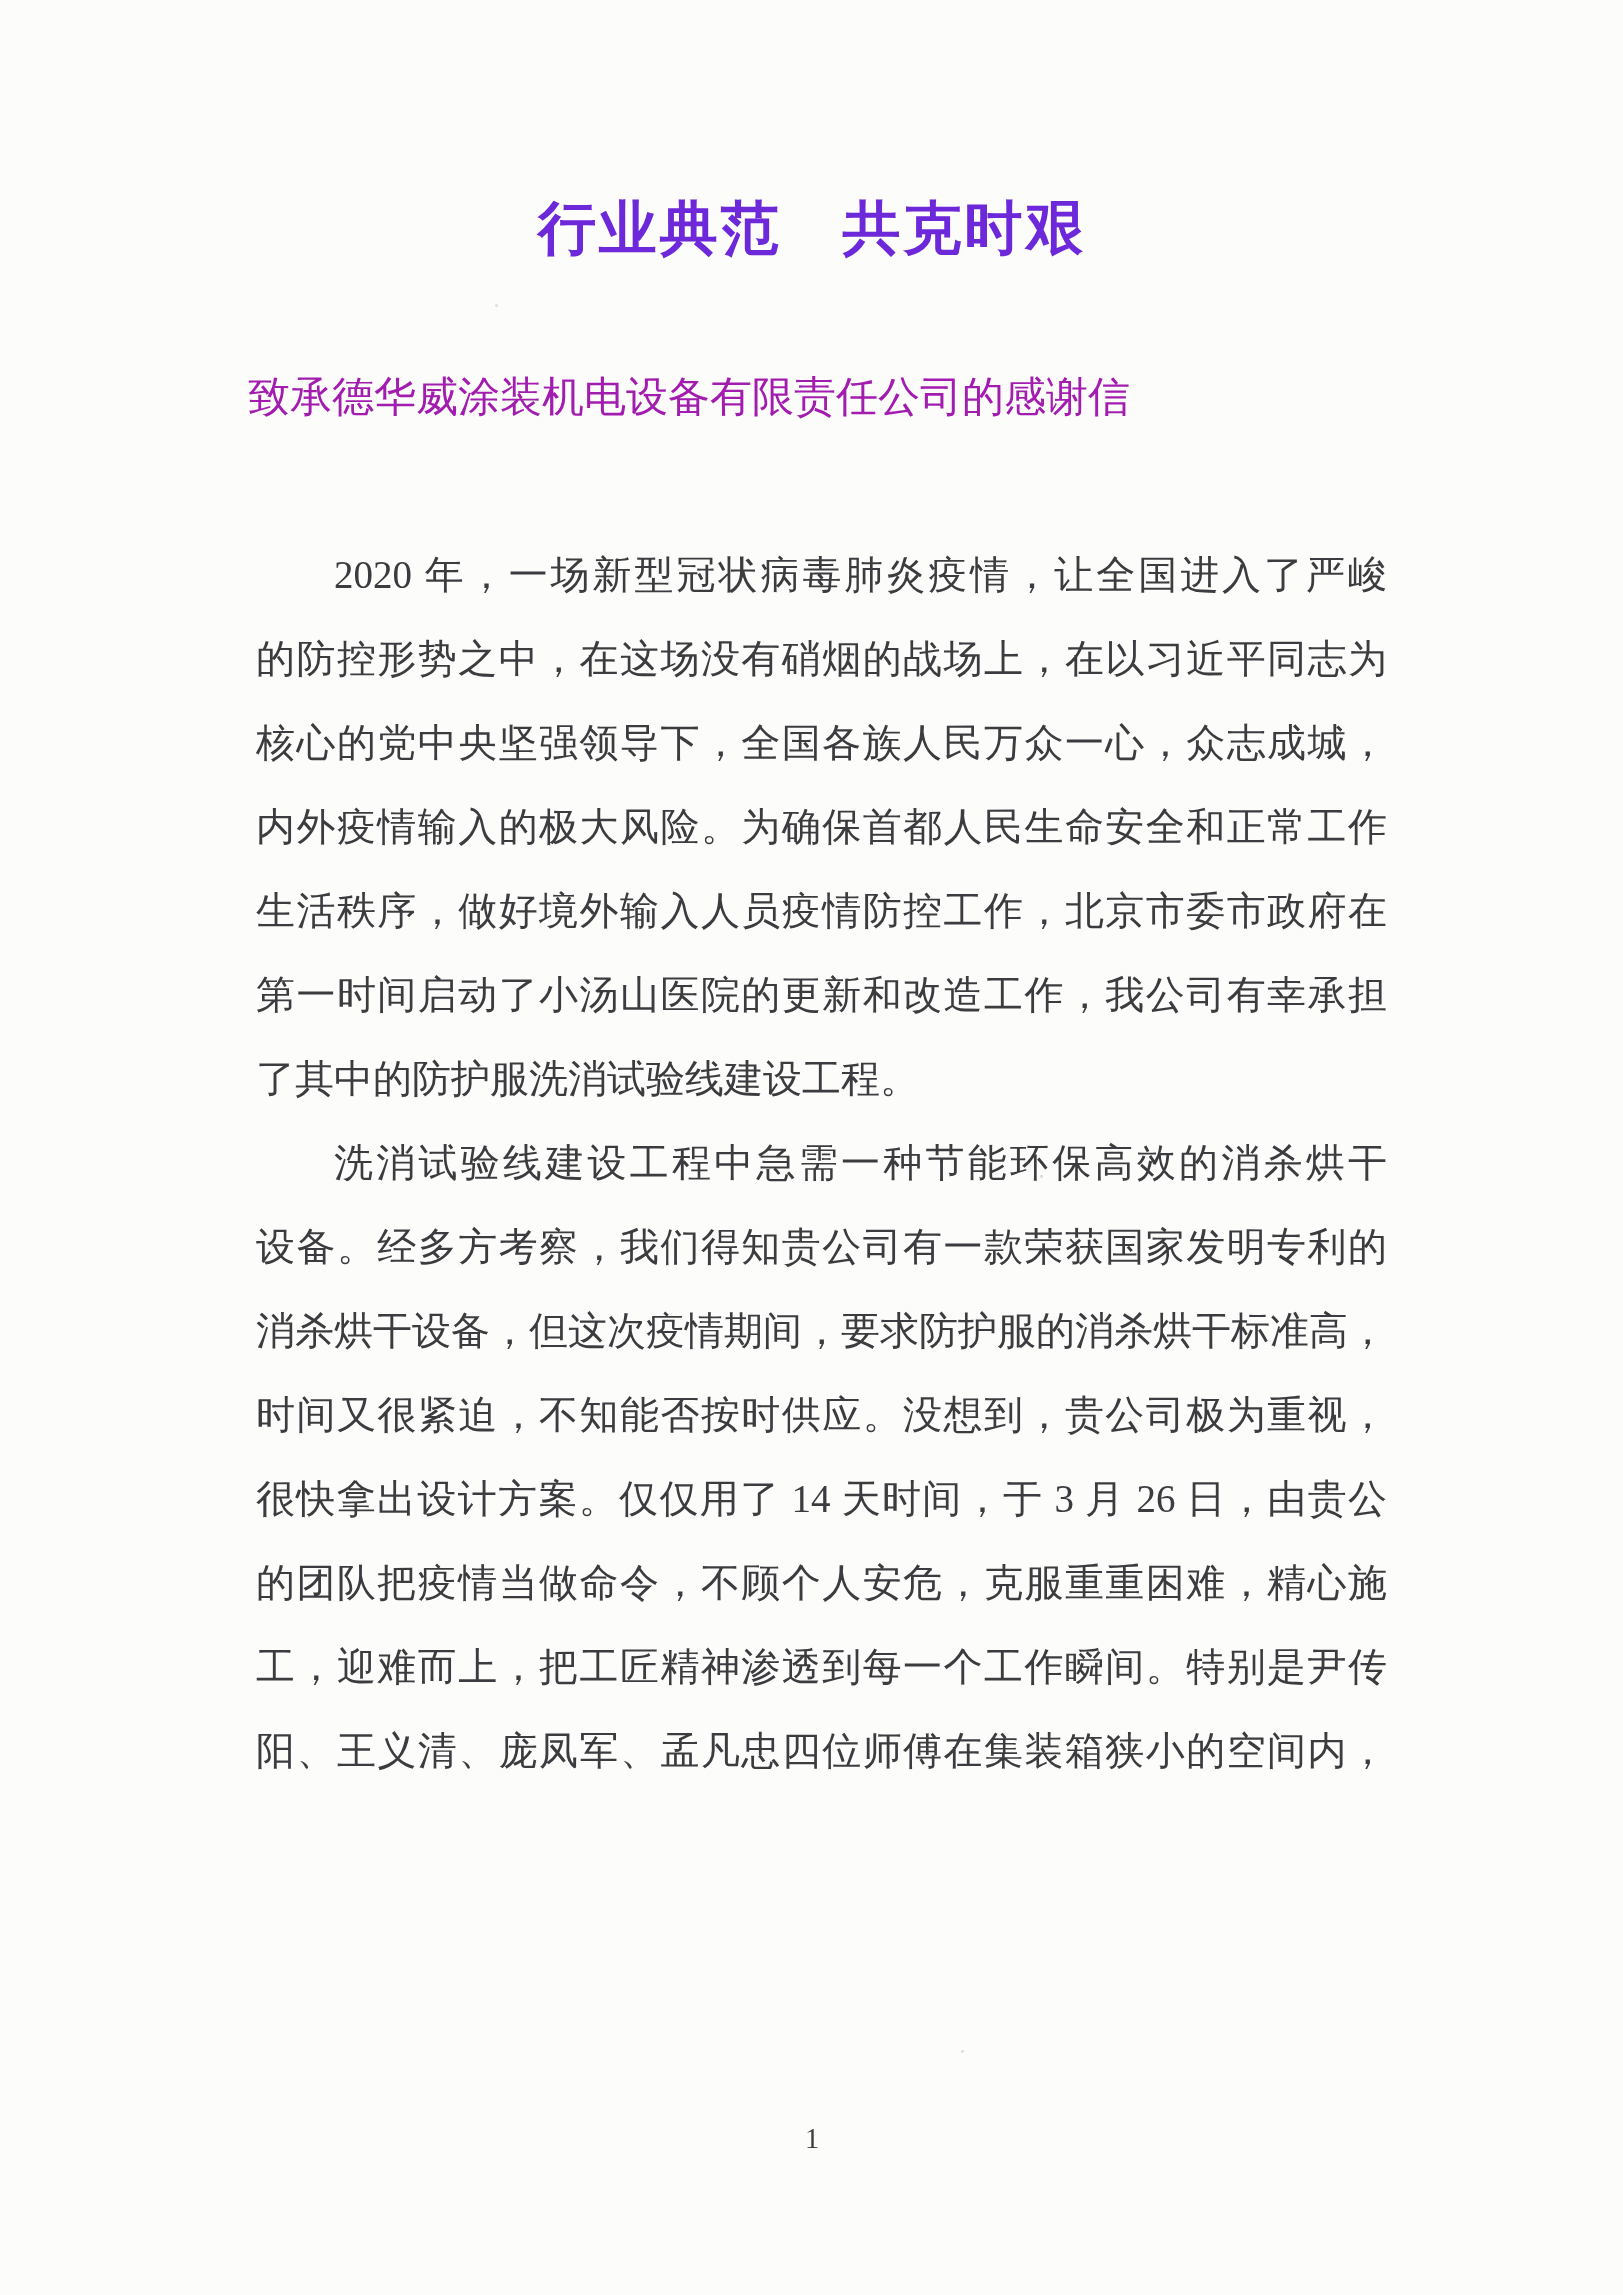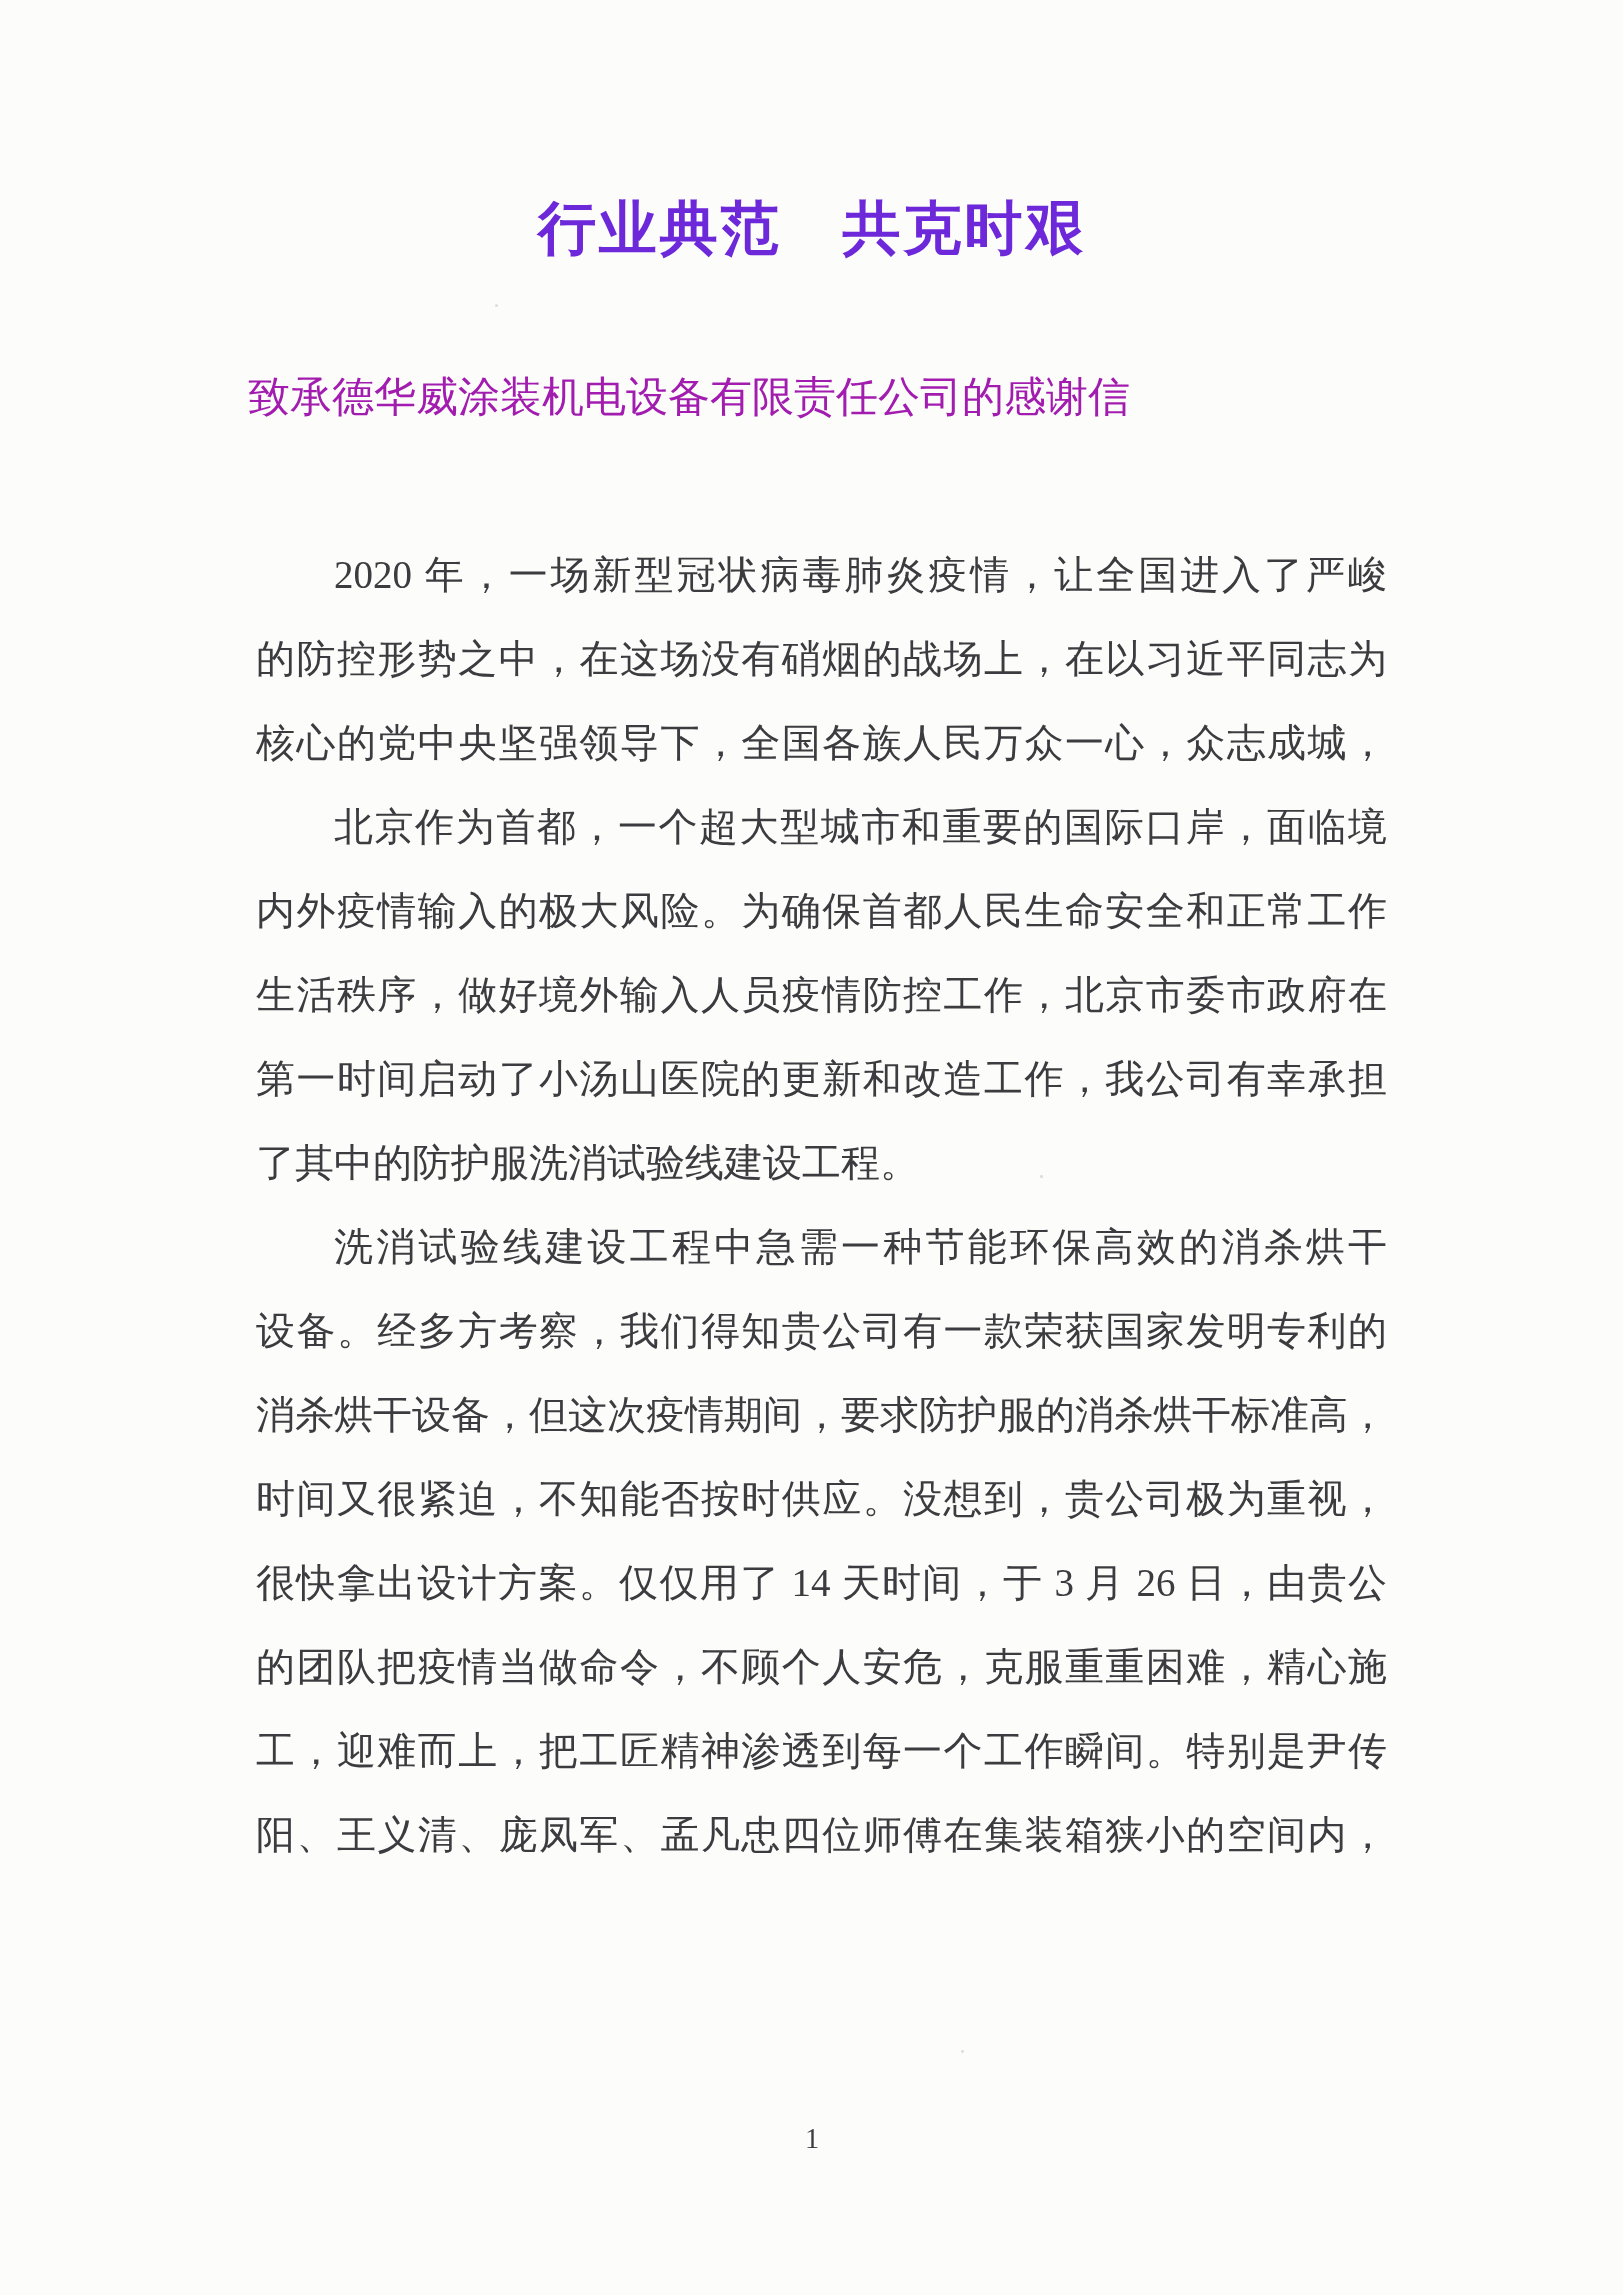--- a/index.html
+++ b/index.html
@@ -96,21 +96,20 @@
 <div class="page">
 
   <h1 class="title">行业典范　共克时艰</h1>
 
   <div class="subtitle">致承德华威涂装机电设备有限责任公司的感谢信</div>
 
   <div class="body-text">
     <div class="line indent">2020 年，一场新型冠状病毒肺炎疫情，让全国进入了严峻</div>
     <div class="line">的防控形势之中，在这场没有硝烟的战场上，在以习近平同志为</div>
     <div class="line">核心的党中央坚强领导下，全国各族人民万众一心，众志成城，</div>
-    <div class="line indent">北京作为首都，一个超大型城市和重要的国际口岸，面临境</div>
     <div class="line">内外疫情输入的极大风险。为确保首都人民生命安全和正常工作</div>
     <div class="line">生活秩序，做好境外输入人员疫情防控工作，北京市委市政府在</div>
     <div class="line">第一时间启动了小汤山医院的更新和改造工作，我公司有幸承担</div>
     <div class="line para-end">了其中的防护服洗消试验线建设工程。</div>
     <div class="line indent">洗消试验线建设工程中急需一种节能环保高效的消杀烘干</div>
     <div class="line">设备。经多方考察，我们得知贵公司有一款荣获国家发明专利的</div>
     <div class="line">消杀烘干设备，但这次疫情期间，要求防护服的消杀烘干标准高，</div>
     <div class="line">时间又很紧迫，不知能否按时供应。没想到，贵公司极为重视，</div>
     <div class="line">很快拿出设计方案。仅仅用了 14 天时间，于 3 月 26 日，由贵公</div>
     <div class="line">的团队把疫情当做命令，不顾个人安危，克服重重困难，精心施</div>

